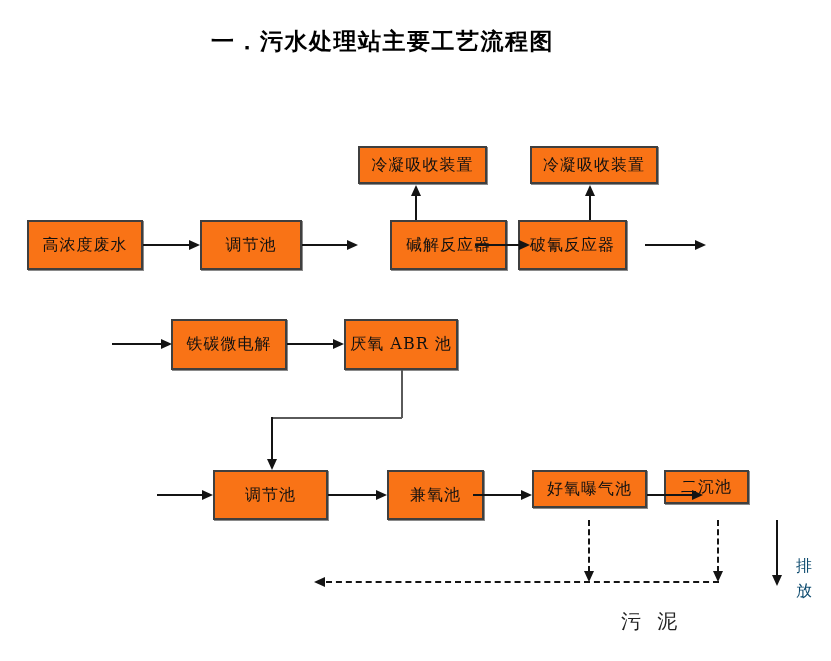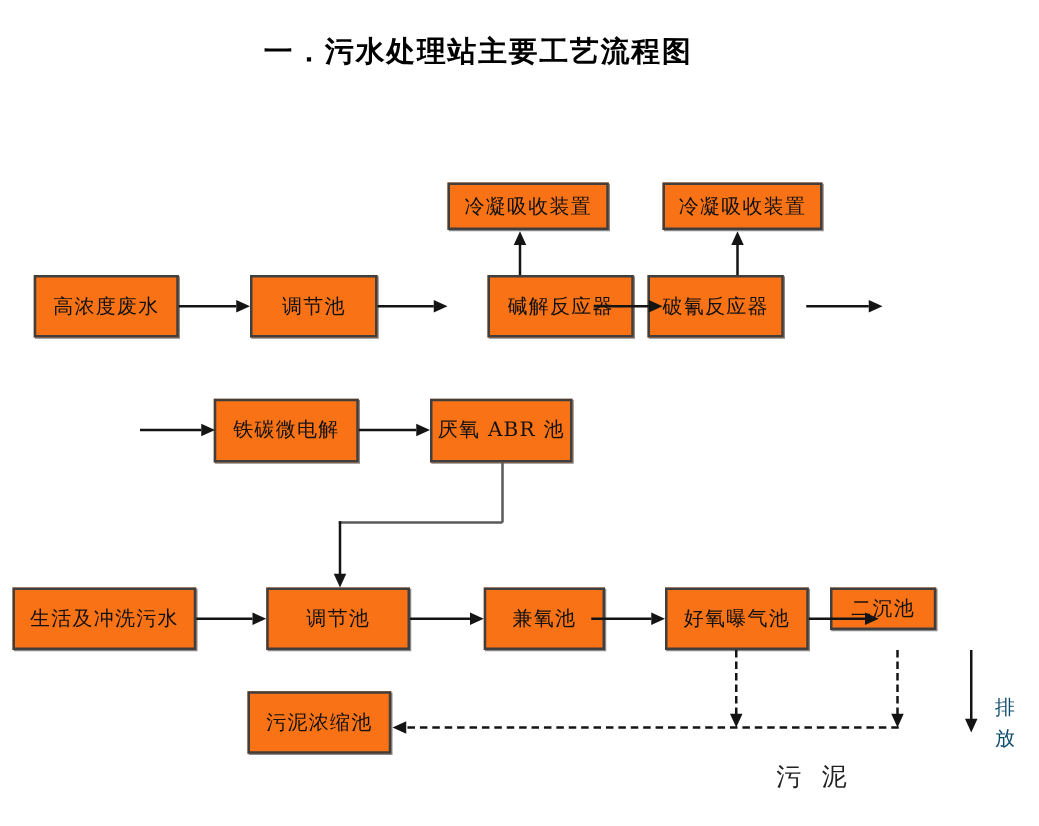--- a/index.html
+++ b/index.html
@@ -62,27 +62,25 @@
   <div class="box" style="left:530px;top:146px;width:128px;height:38px;">冷凝吸收装置</div>
 
   <div class="box" style="left:27px;top:220px;width:116px;height:50px;">高浓度废水</div>
   <div class="box" style="left:200px;top:220px;width:102px;height:50px;">调节池</div>
   <div class="box" style="left:358px;top:220px;width:117px;height:50px;margin-left:32px;">碱解反应器</div>
   <div class="box" style="left:518px;top:220px;width:109px;height:50px;">破氰反应器</div>
 
   <div class="box" style="left:171px;top:319px;width:116px;height:51px;">铁碳微电解</div>
   <div class="box" style="left:344px;top:319px;width:114px;height:51px;">厌氧 ABR 池</div>
 
-  <div class="box" style="left:10px;top:470px;width:147px;height:50px;">生活及冲洗污水</div>
   <div class="box" style="left:213px;top:470px;width:115px;height:50px;">调节池</div>
   <div class="box" style="left:387px;top:470px;width:97px;height:50px;">兼氧池</div>
-  <div class="box" style="left:532px;top:470px;width:115px;height:50px;">好氧曝气池</div>
+  <div class="box" style="left:532px;top:470px;width:115px;height:38px;">好氧曝气池</div>
   <div class="box" style="left:664px;top:470px;width:85px;height:34px;">二沉池</div>
 
-  <div class="box" style="left:198px;top:553px;width:115px;height:50px;">污泥浓缩池</div>
 
   <div class="hline" style="left:143px;top:244px;width:46px;"></div>
   <div class="arr arr-r" style="left:189px;top:240px;"></div>
 
   <div class="hline" style="left:302px;top:244px;width:45px;"></div>
   <div class="arr arr-r" style="left:347px;top:240px;"></div>
 
   <div class="hline" style="left:475px;top:244px;width:44px;"></div>
   <div class="arr arr-r" style="left:519px;top:240px;"></div>
 

